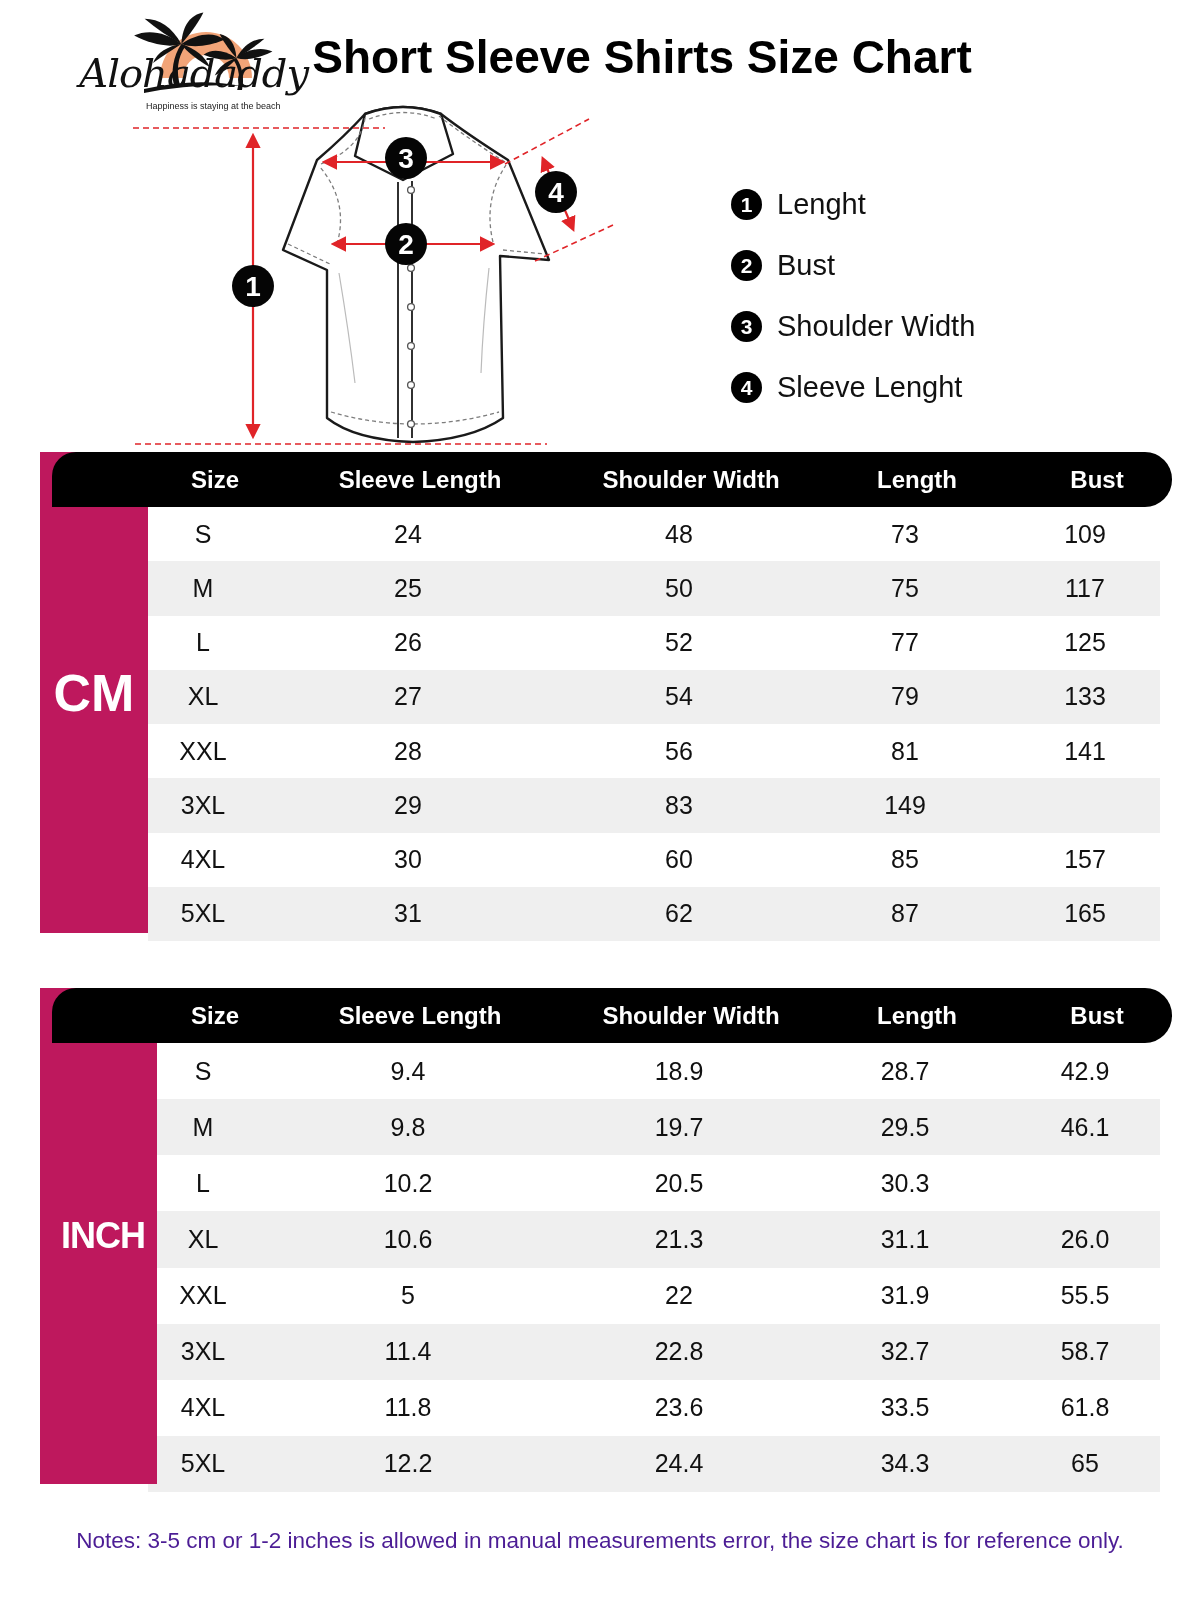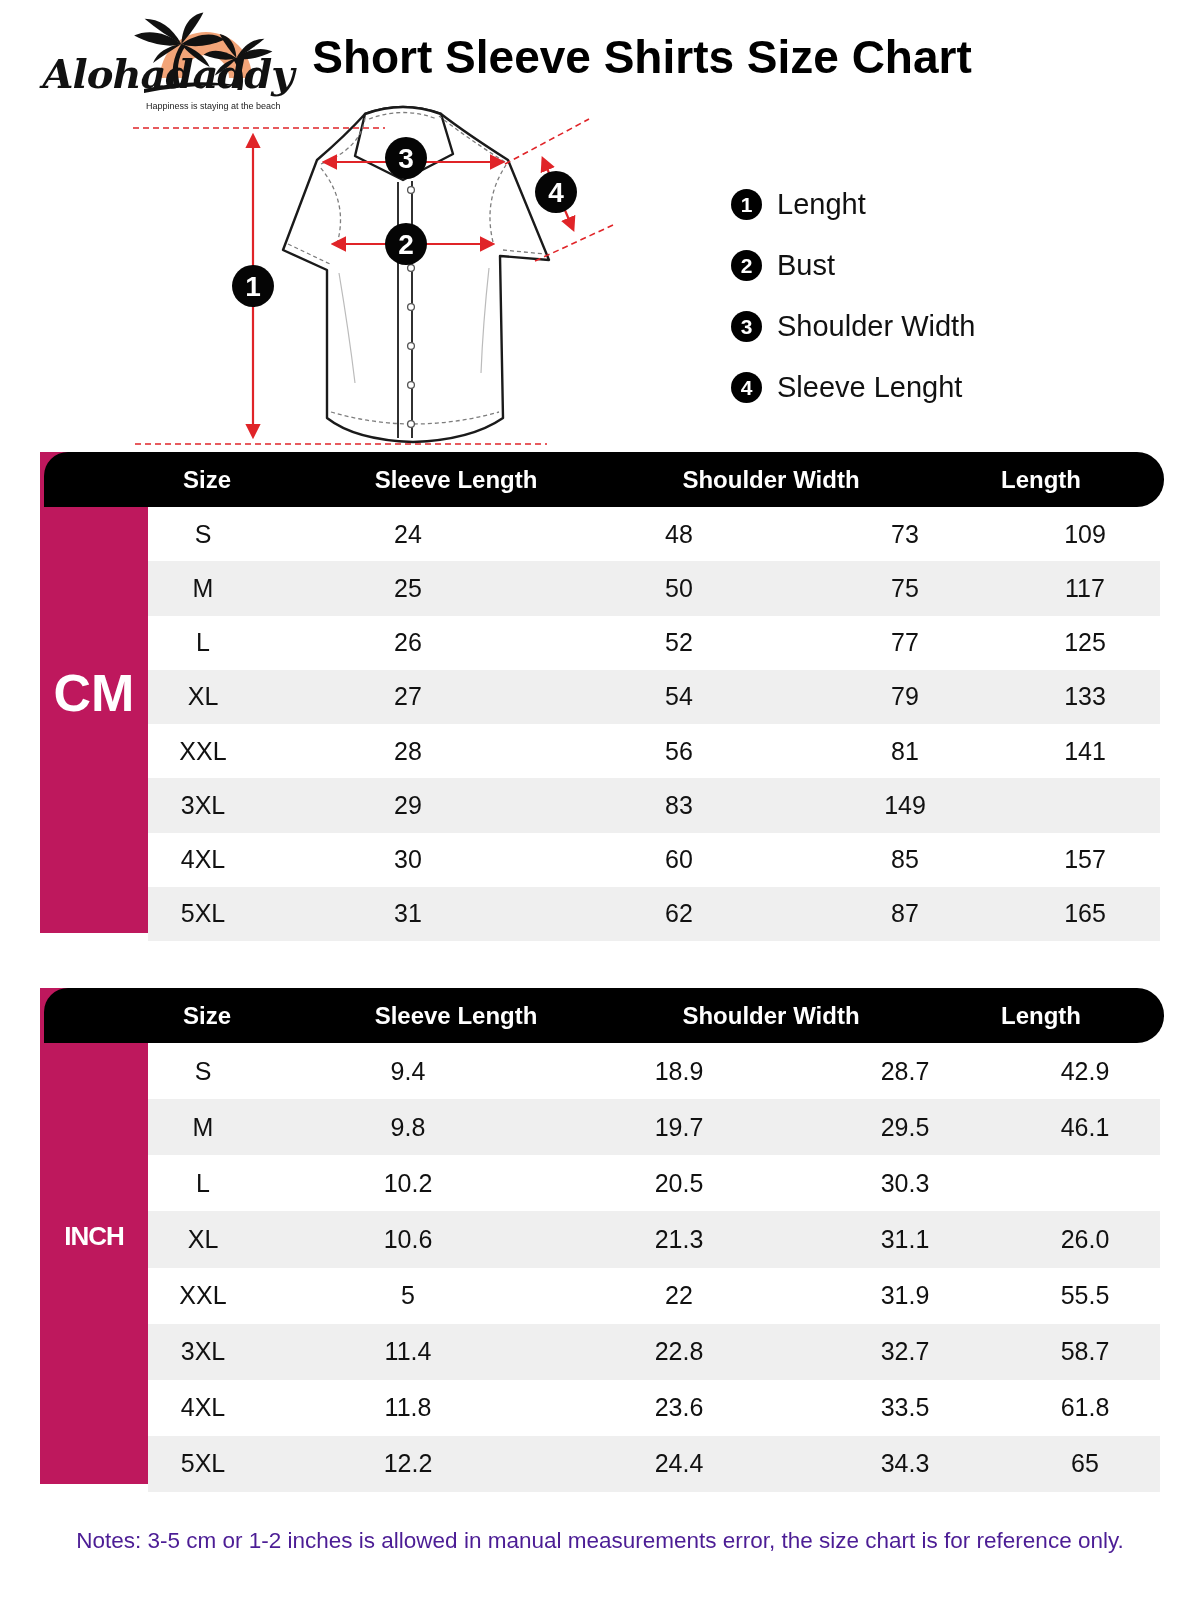--- a/index.html
+++ b/index.html
@@ -2,22 +2,22 @@
 <html><head>
 <meta charset="utf-8">
 <style>
   html,body{margin:0;padding:0;background:#fff;}
   .page{position:relative;width:1200px;height:1600px;background:#ffffff;
         font-family:"Liberation Sans",sans-serif;overflow:hidden;}
 
   
   .logo{position:absolute;left:28px;top:6px;width:280px;height:114px;}
   .logo-mark{position:absolute;left:0;top:0;}
-  .logo-script{position:absolute;left:0;top:44px;width:100%;text-align:center;
-       font-family:"DejaVu Serif",serif;font-style:italic;font-weight:700;
+  .logo-script{position:absolute;left:0;top:44px;width:100%;text-align:right;
+       font-family:"DejaVu Serif",serif;font-style:italic;font-weight:400;
        font-size:40px;color:#111;letter-spacing:-1px;}
   .logo-tagline{position:absolute;left:118px;top:95px;font-size:9px;color:#222;white-space:nowrap;}
 
   
   .page-title{position:absolute;left:642px;top:30px;transform:translateX(-50%);
        font-size:46px;font-weight:700;color:#000;white-space:nowrap;}
 
   
   .diagram{position:absolute;left:115px;top:88px;}
 
@@ -29,25 +29,25 @@
        margin-right:15px;flex:0 0 31px;}
   .legend-label{font-size:29px;color:#111;white-space:nowrap;}
 
   
   .size-table{position:absolute;left:40px;width:1120px;}
   .table-cm{top:452px;height:489px;}
   .table-inch{top:988px;height:504px;}
   .unit-cell{position:absolute;left:0;top:0;bottom:8px;width:108px;background:#be185d;color:#fff;
        font-weight:700;display:flex;align-items:center;justify-content:center;z-index:1;}
   .table-cm .unit-cell{font-size:52px;}
-  .table-inch .unit-cell{font-size:26px;letter-spacing:-1px;}
-  .thead{position:absolute;left:4px;top:0;width:100%;height:55px;background:#000;
+  .table-inch .unit-cell{font-size:36px;letter-spacing:-1px;padding-left:9px;}
+  .thead{position:absolute;left:12px;top:0;width:100%;height:55px;background:#000;
        border-radius:24px 27px 27px 0;display:grid;
        grid-template-columns:110px 300px 242px 210px 150px;
-       padding-left:108px;box-sizing:border-box;z-index:2;gap:44px;}
+       padding-left:108px;box-sizing:border-box;z-index:2;}
   .th{display:flex;align-items:center;justify-content:center;color:#fff;font-weight:700;font-size:24px;}
   .tbody{position:absolute;left:108px;top:55px;right:0;bottom:0;display:flex;flex-direction:column;}
   .tr{flex:1;display:grid;grid-template-columns:110px 300px 242px 210px 150px;background:#ffffff;}
   .tr.alt{background:#efefef;}
   .td{display:flex;align-items:center;justify-content:center;font-size:25px;color:#111;}
 
   
   .notes{position:absolute;left:0;top:1528px;width:100%;text-align:center;font-size:22.5px;color:#4c1d95;}
 </style>
 </head>

